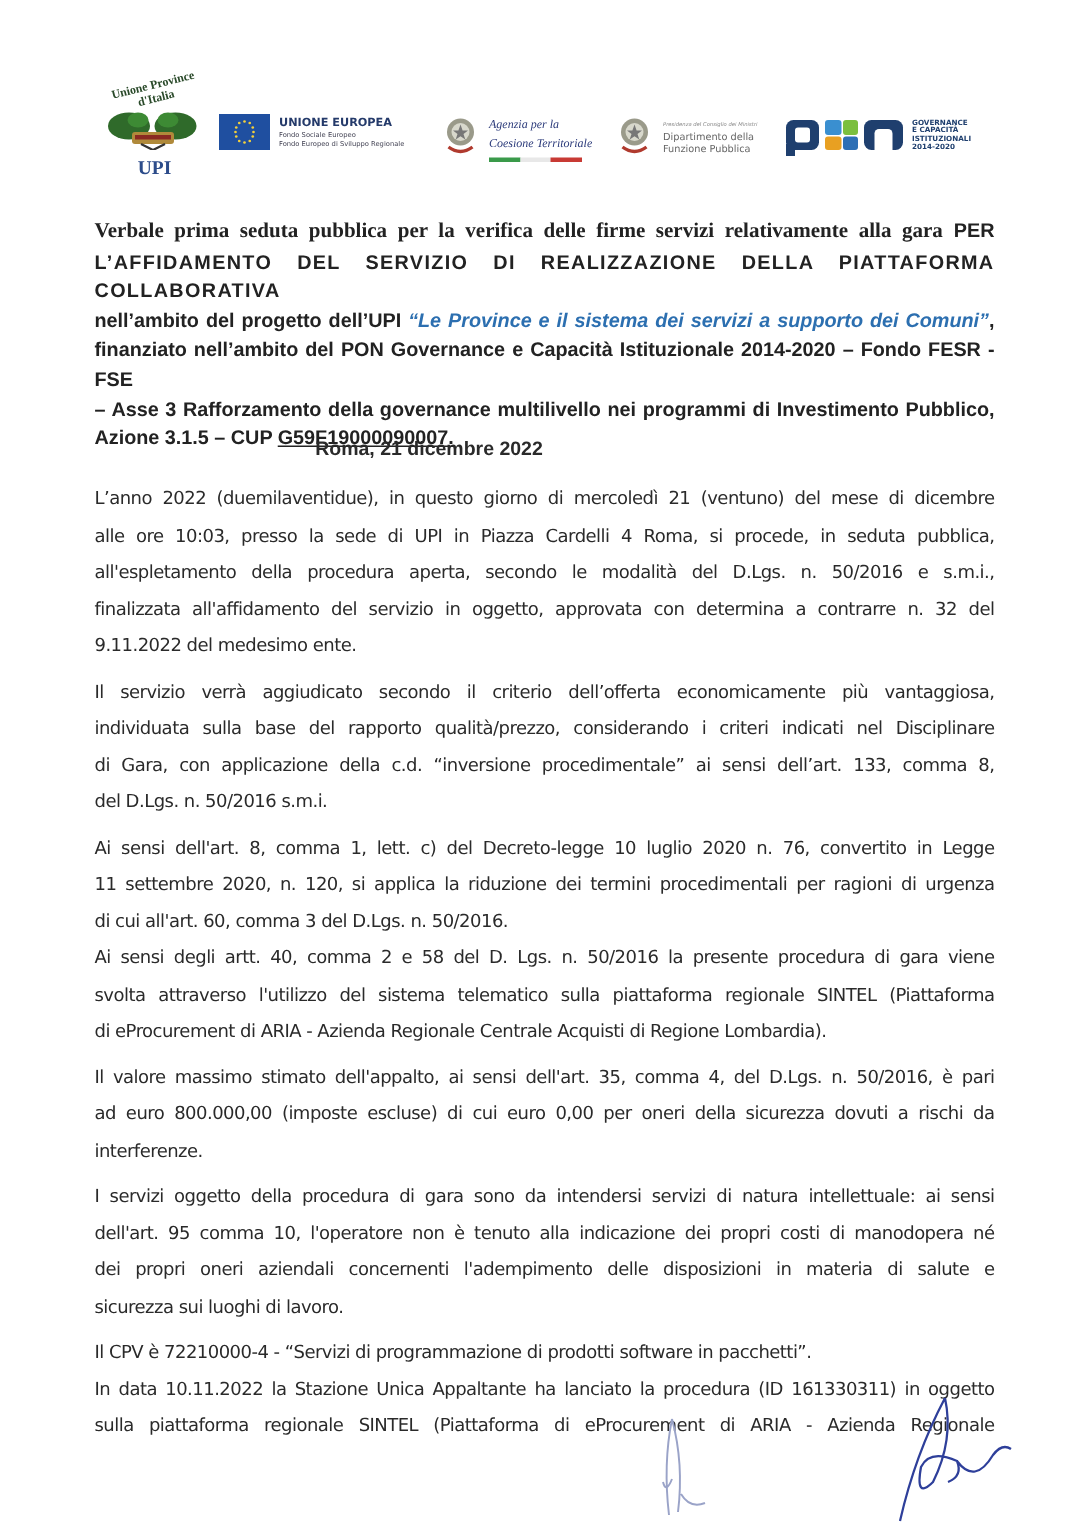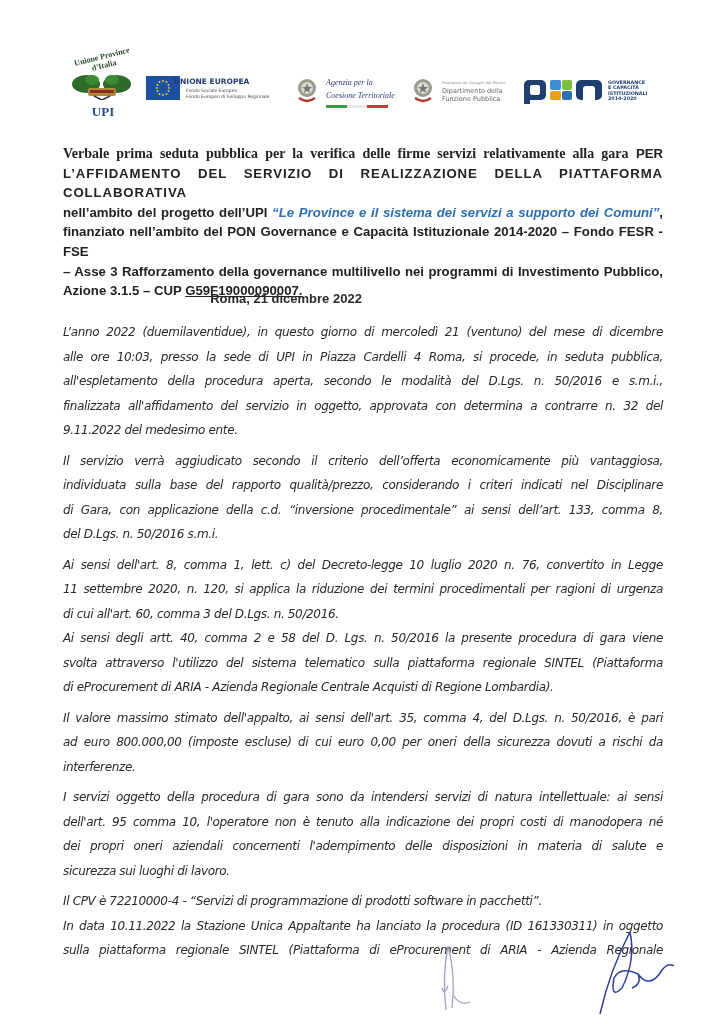--- a/index.html
+++ b/index.html
@@ -11,21 +11,21 @@
   
   .upi { left: 4px; top: 0; width: 78px; height: 75px; }
   .upi-arc { position: absolute; left: 0; top: 4px; width: 78px; font-family: "Liberation Serif", serif; font-size: 8px; color: #2a4a2a; text-align: center; transform: rotate(-14deg); font-weight: bold; }
   .upi-plant { position: absolute; left: 6px; top: 24px; width: 64px; height: 28px; }
   .upi-txt { position: absolute; left: 0; width: 78px; top: 56px; text-align: center; font-family: "Liberation Serif", serif; font-weight: bold; font-size: 13px; color: #2c4c8a; }
 
   
   .eu { left: 86px; top: 28px; width: 140px; height: 40px; }
   .eu-flag { position: absolute; left: 0; top: 0; width: 34px; height: 24px; background: #1f4fa0; }
   .eu-flag svg { position: absolute; left: 0; top: 0; }
-  .eu-title { position: absolute; left: 28px; top: 1px; font-size: 7.5px; font-weight: bold; color: #243a6a; white-space: nowrap; }
+  .eu-title { position: absolute; left: 40px; top: 1px; font-size: 7.5px; font-weight: bold; color: #243a6a; white-space: nowrap; }
   .eu-sub { position: absolute; left: 40px; font-size: 4.5px; color: #445; white-space: nowrap; }
 
   
   .agenzia { left: 236px; top: 26px; width: 100px; height: 42px; }
   .emblem { position: absolute; width: 22px; height: 30px; }
   .agenzia-txt { position: absolute; left: 30px; font-family: "Liberation Serif", serif; font-style: italic; font-size: 8px; color: #2b3a7a; white-space: nowrap; text-align: right; }
   .tricolor { position: absolute; left: 30px; top: 31px; width: 62px; height: 3px; display: flex; }
   .tricolor span { flex: 1; }
 
   
@@ -45,21 +45,21 @@
   .title-block .serif { font-family: "Liberation Serif", serif; font-size: 14px; }
   .title-block .caps { letter-spacing: 0.9px; word-spacing: 8px; }
   .title-block .blue-italic { color: #2c6fb0; font-style: italic; }
   .title-block .u { text-decoration: underline; }
   .line { display: block; white-space: nowrap; }
   .jl { text-align: justify; text-align-last: justify; white-space: normal; }
 
   .date { position: absolute; top: 291px; left: 0; width: 572px; text-align: center; font-family: "Liberation Sans", sans-serif; font-weight: bold; font-size: 13px; color: #2a2a2a; }
 
   .body { position: absolute; left: 63px; top: 320px; width: 600px; font-family: "DejaVu Sans", sans-serif; font-size: 12px; color: #2a2a2a; letter-spacing: -0.35px; }
-  .body p { margin: 0 0 6px 0; line-height: 24.5px; font-style: italic; }
+  .body p { margin: 0 0 6px 0; line-height: 24.5px; }
   .body .jl { display: block; }
   .body .ll { display: block; white-space: nowrap; }
   .tight { margin-bottom: 0 !important; }
 
   .signatures { position: absolute; left: 0; top: 930px; width: 724px; height: 94px; }
   .sig { position: absolute; }
 </style>
 </head>
 <body>
 

